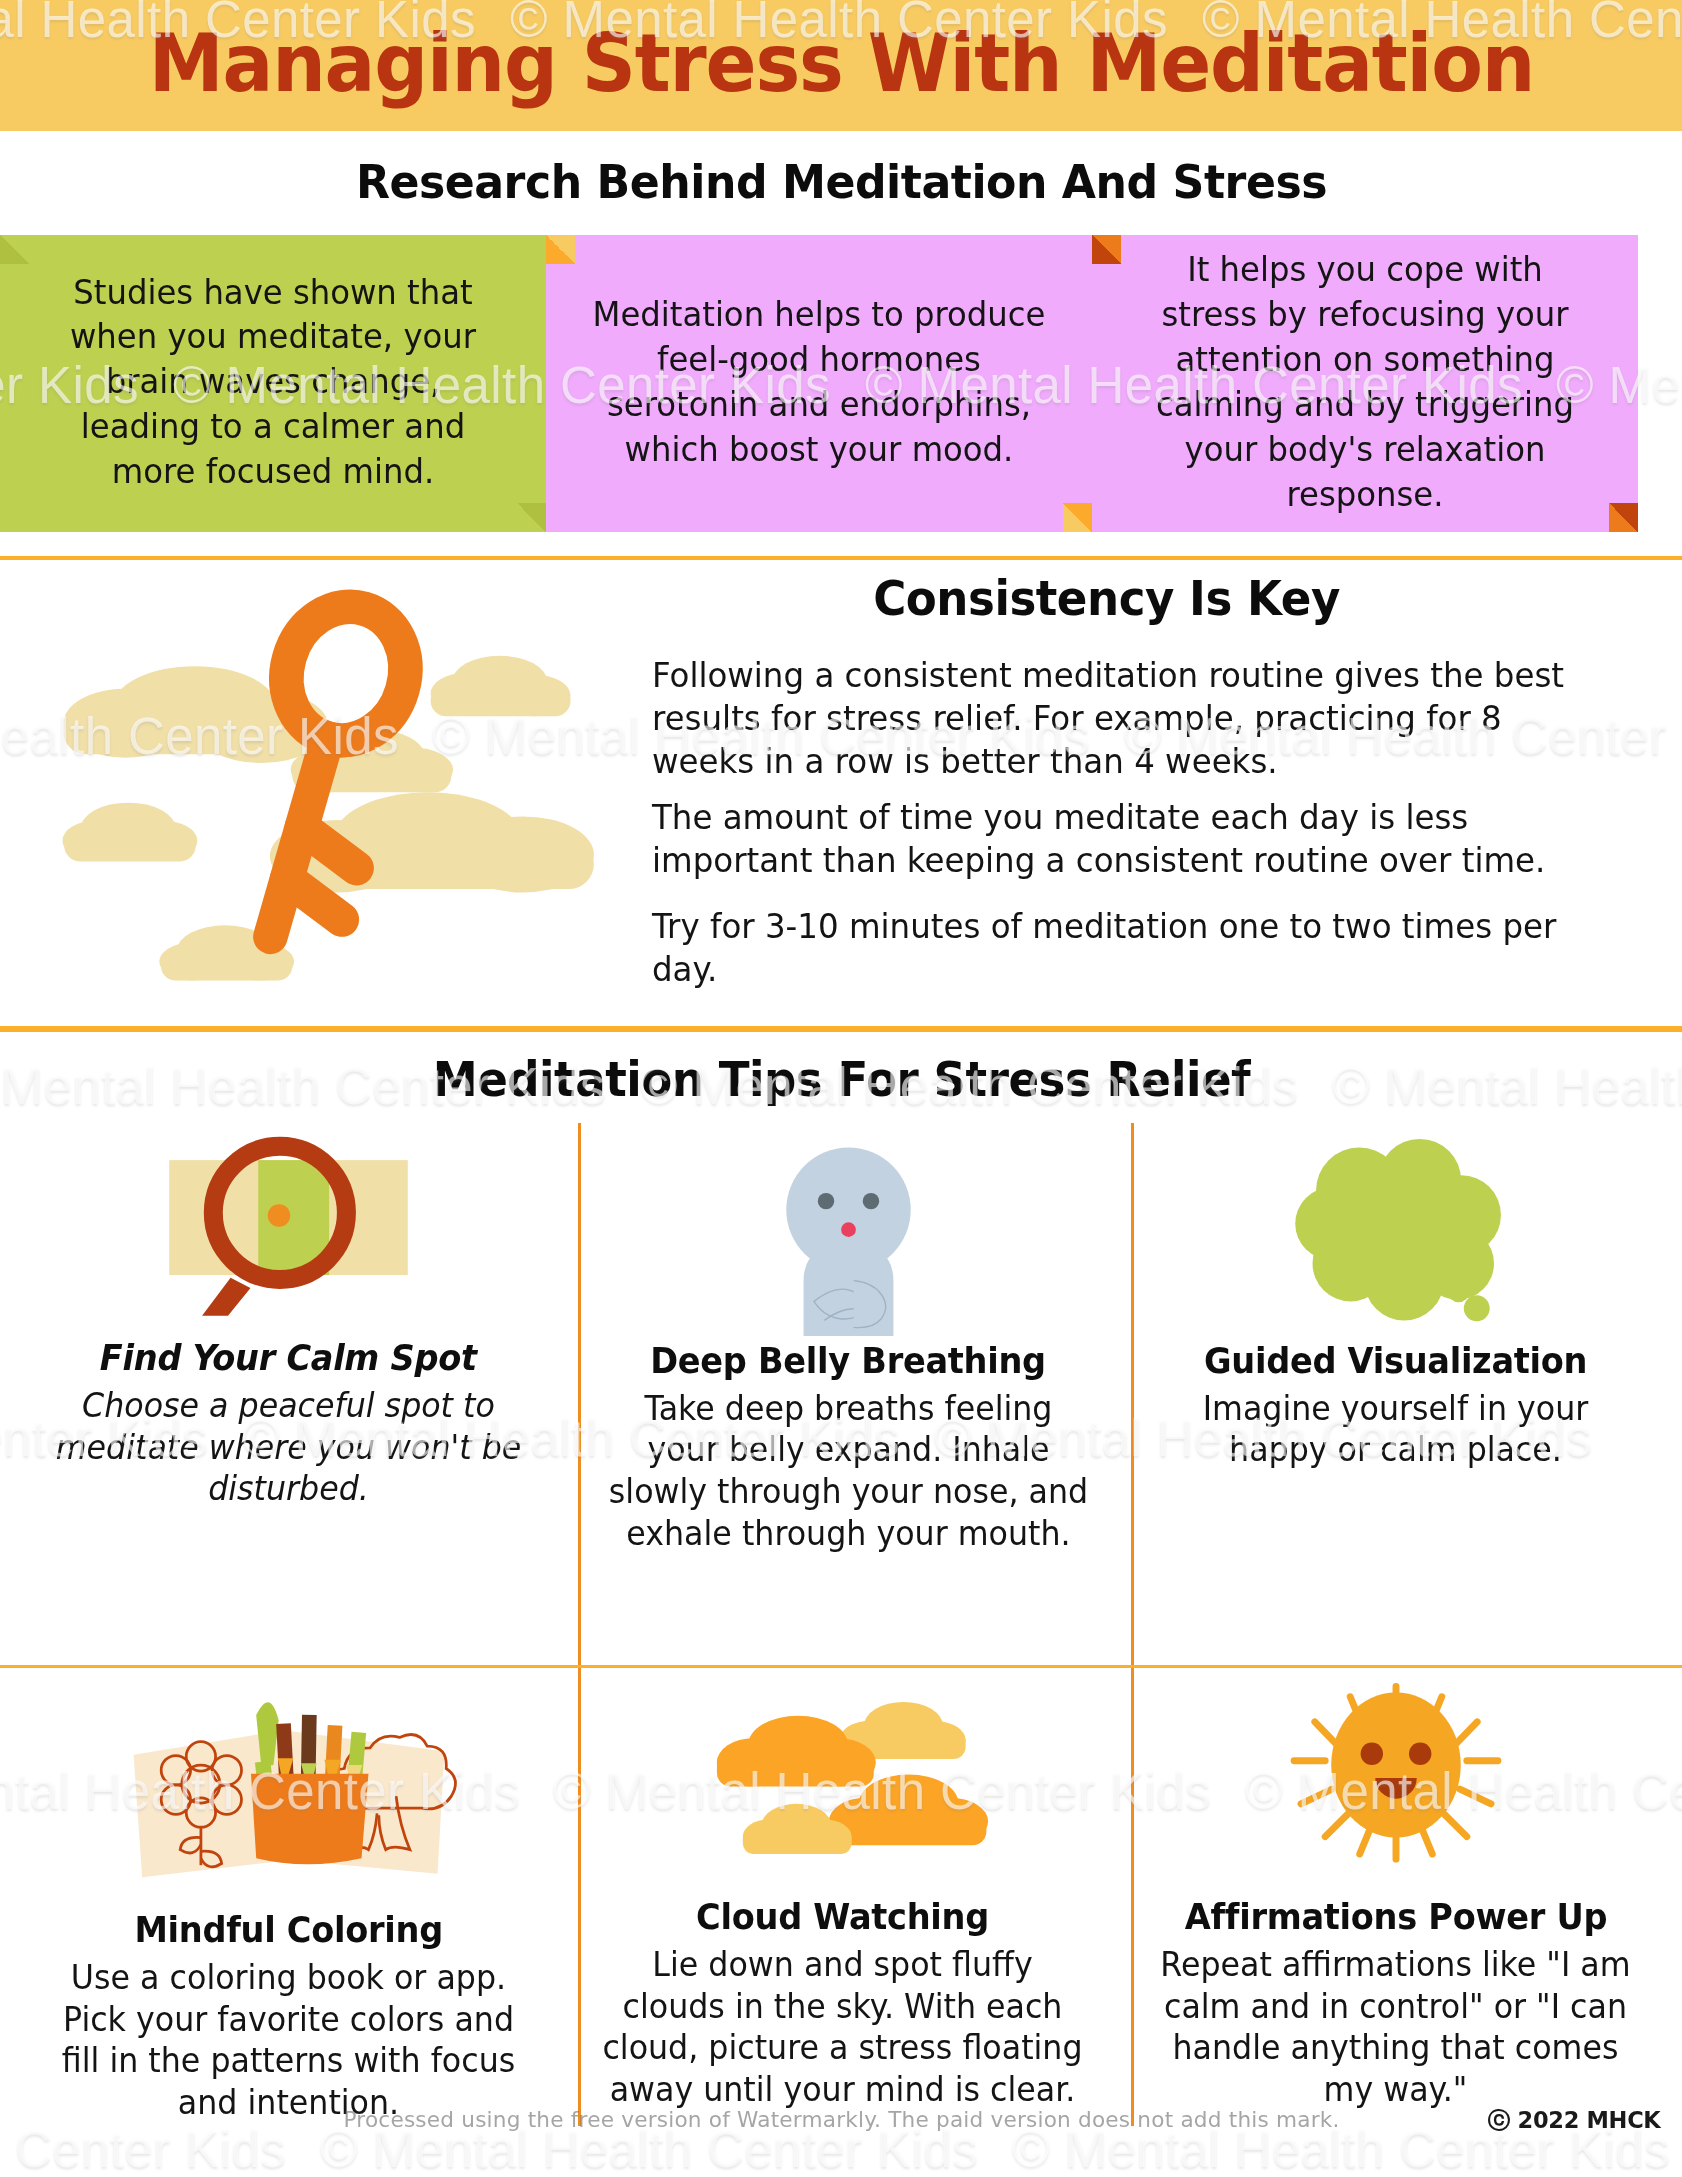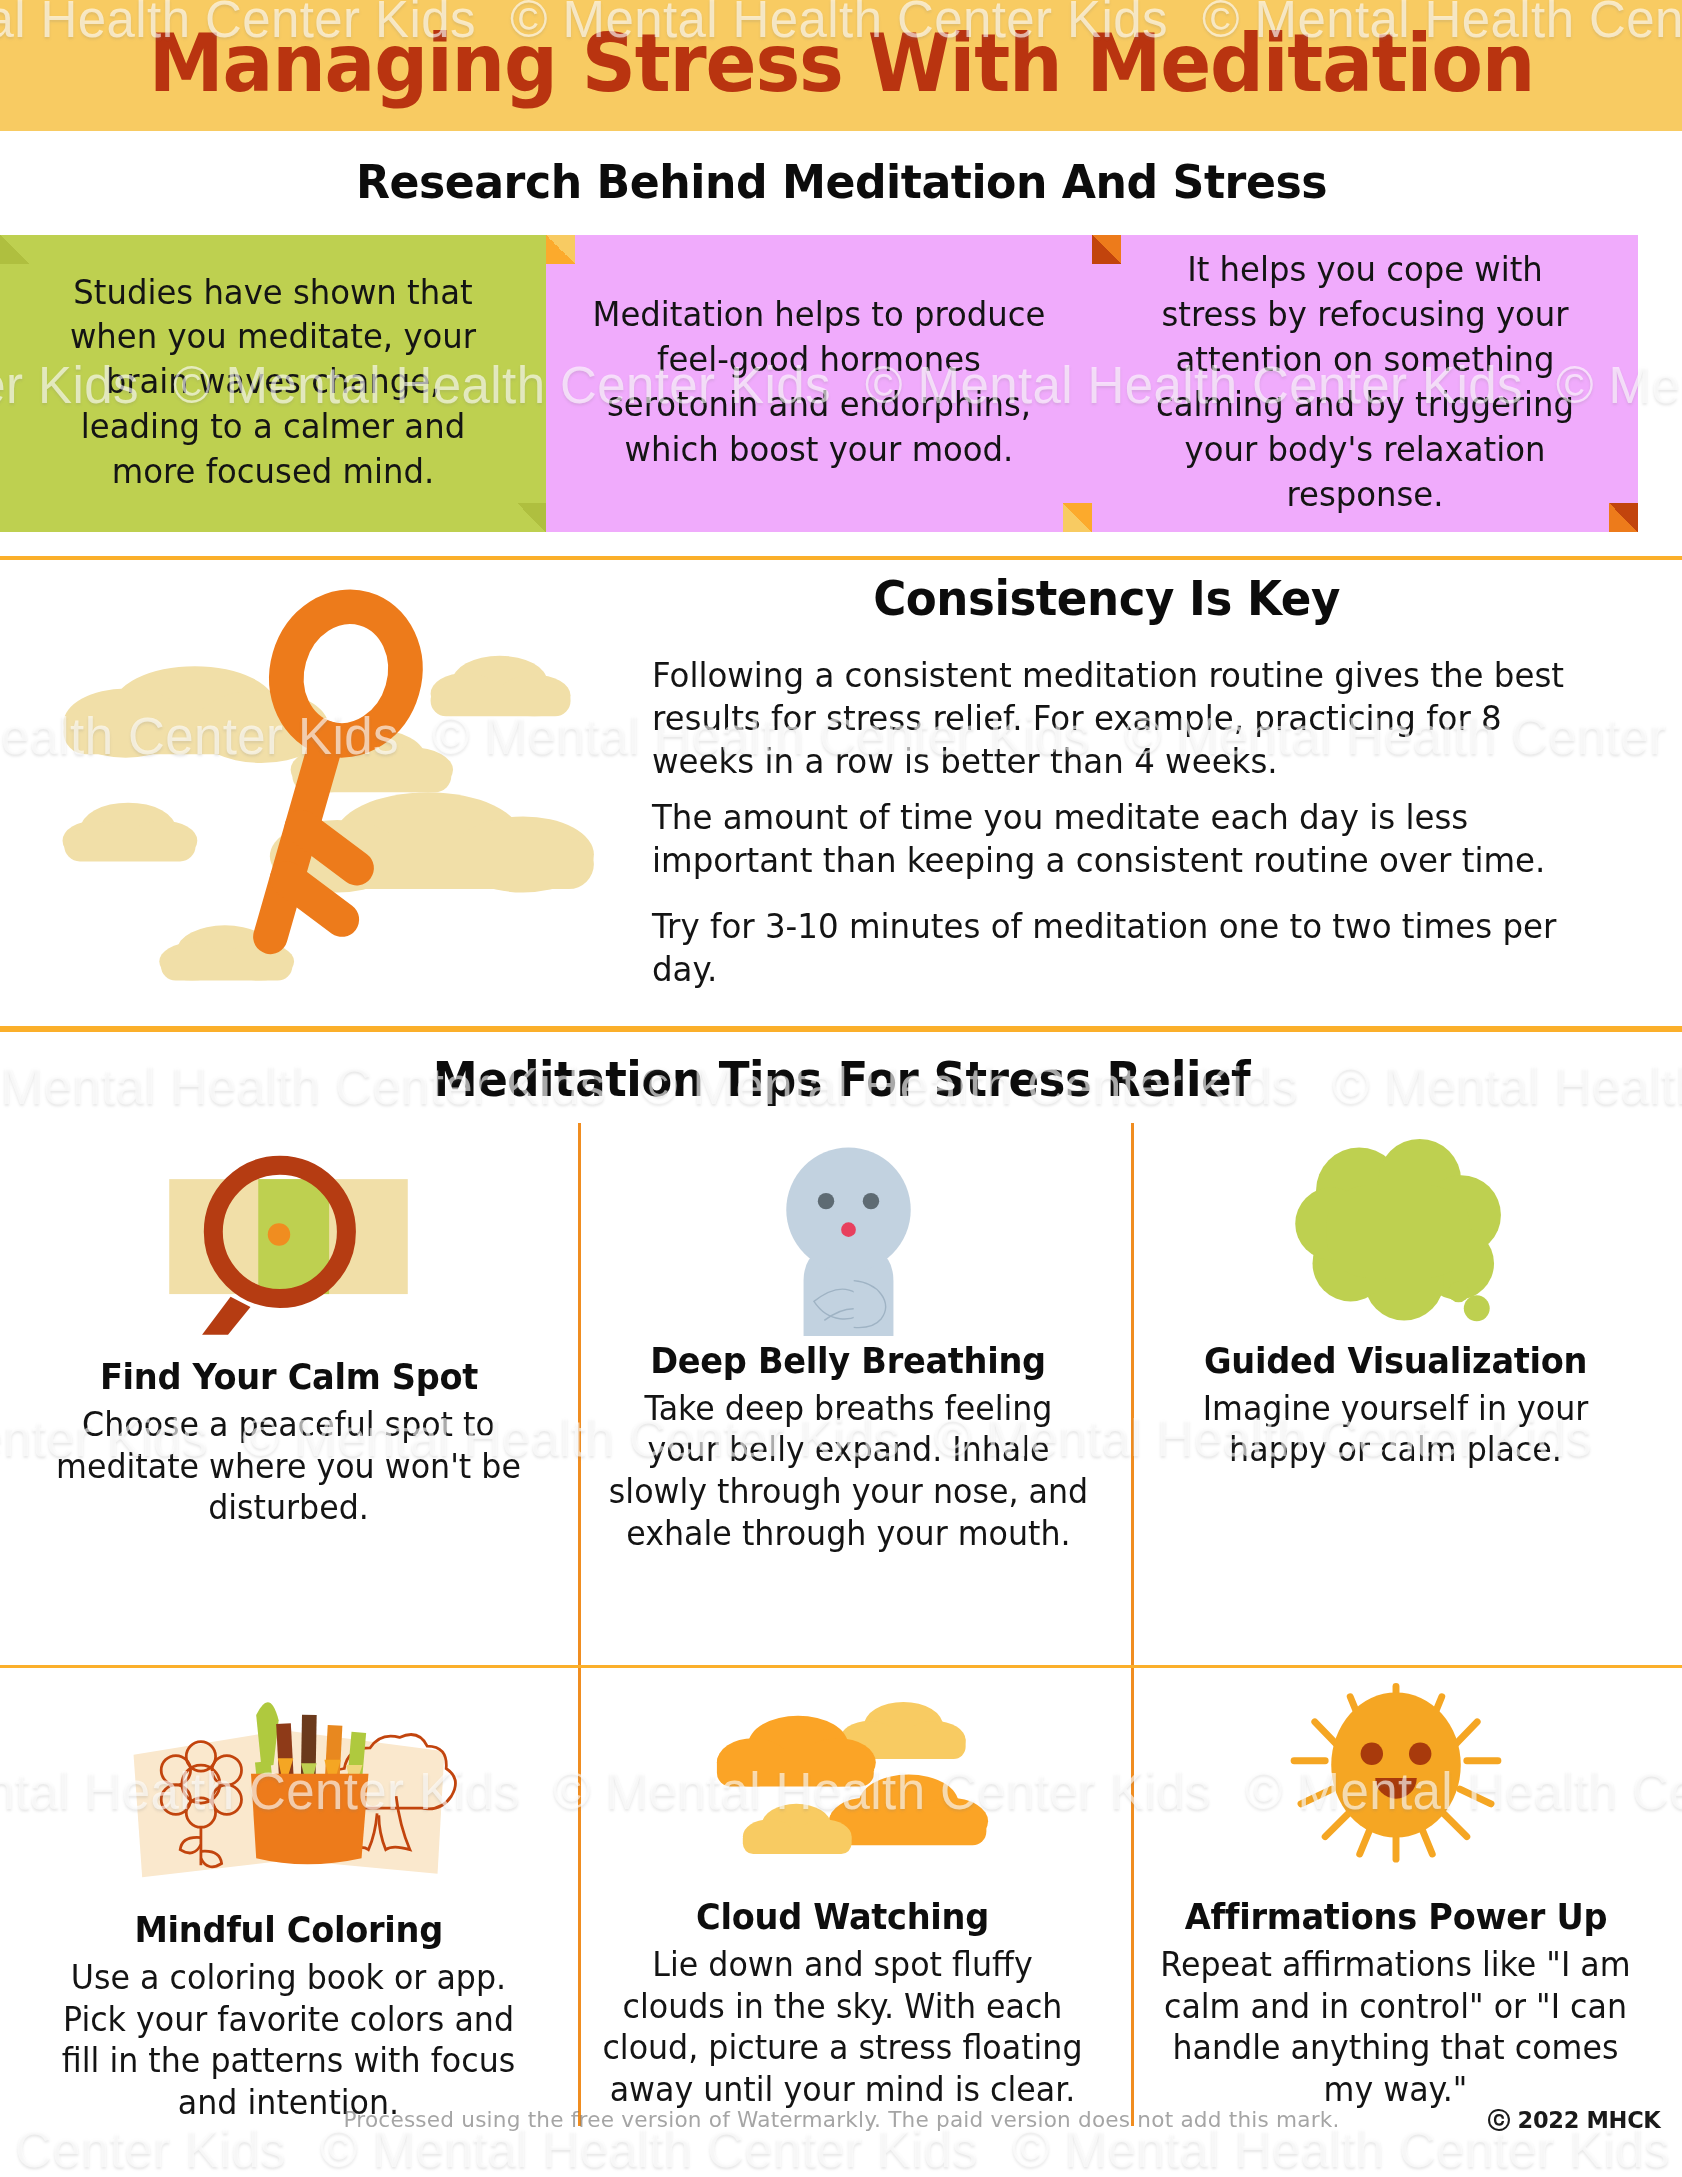--- a/index.html
+++ b/index.html
@@ -324,21 +324,21 @@
 
   <div class="divider-thick" style="top:1026px"></div>
 
   <div id="sec3-heading">Meditation Tips For Stress Relief</div>
 
   <div id="tips-grid">
     <div class="grid-vline" style="left:578px"></div>
     <div class="grid-vline" style="left:1131px"></div>
     <div class="grid-hline"></div>
 
-    <div class="tip" style="left:12px; top:25px;">
+    <div class="tip" style="left:12px; top:6px;font-style:italic;">
       <div class="tip-art">
         <svg viewBox="0 0 420 236" width="363" height="204">
           <rect x="72" y="36" width="276" height="133" fill="#F1DFA8"></rect>
           <rect x="175" y="36" width="82" height="133" fill="#BED050"></rect>
           <path d="M143 172 L110 216 L140 216 L166 184 Z" fill="#B53C12"></path>
           <circle cx="200" cy="97" r="77" fill="none" stroke="#B53C12" stroke-width="22"></circle>
           <circle cx="199" cy="100" r="13" fill="#F08D20"></circle>
         </svg>
       </div>
       <div class="tip-title">Find Your Calm Spot</div>

